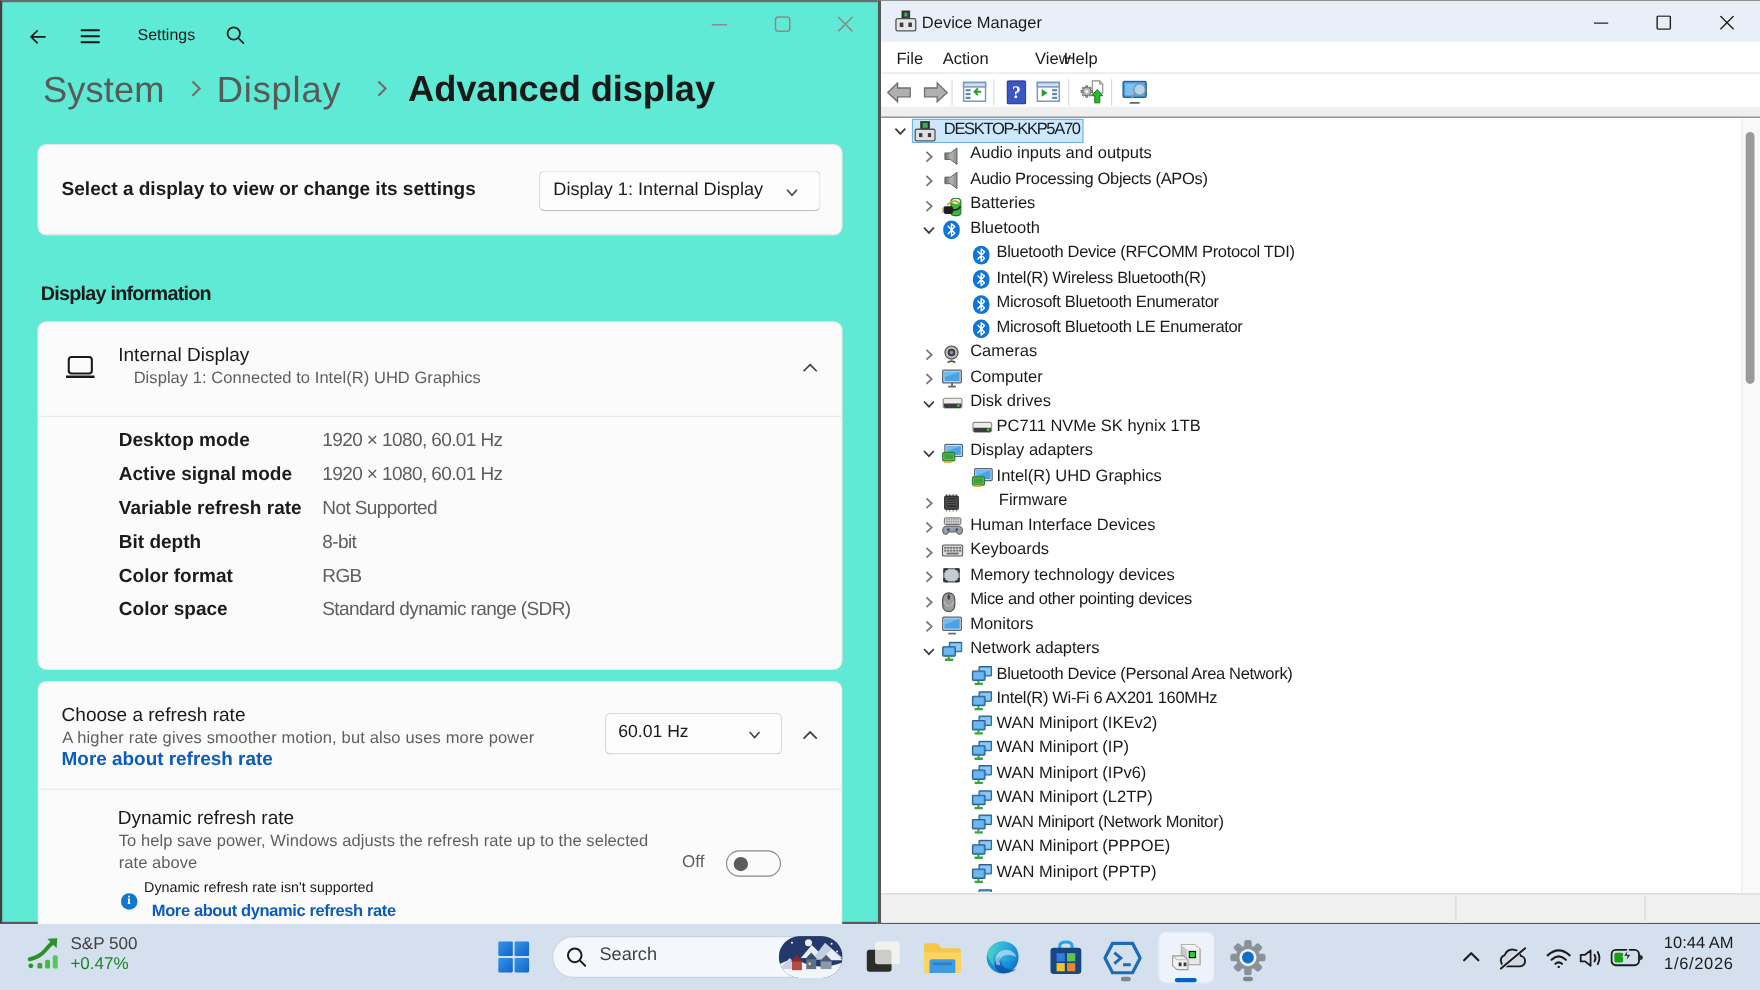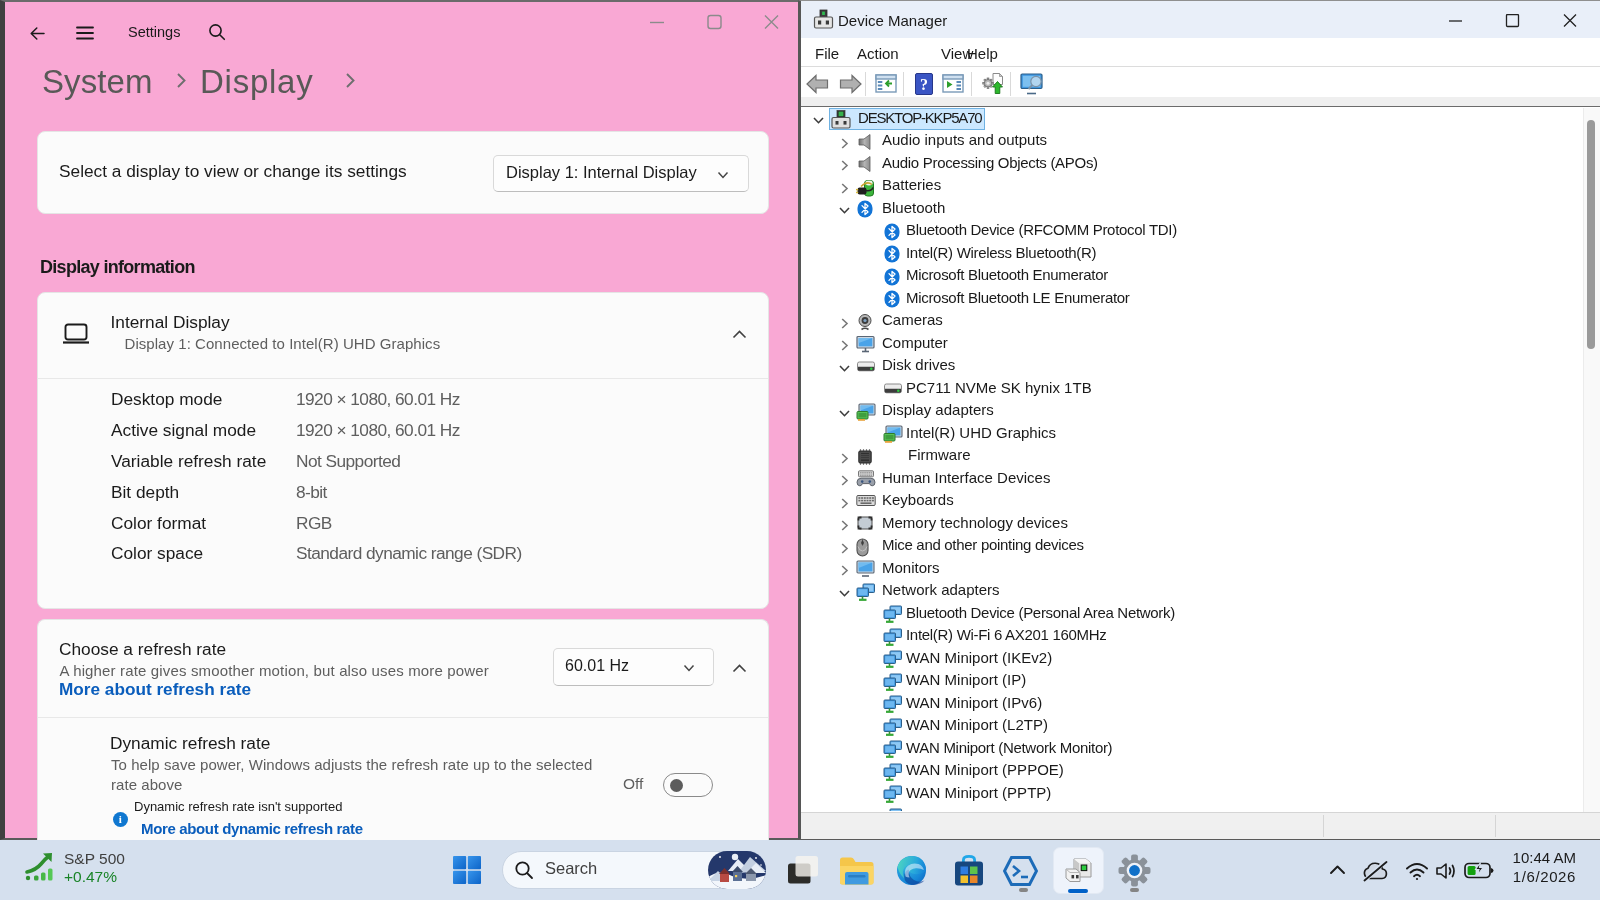--- a/index.html
+++ b/index.html
@@ -1,24 +1,24 @@
 <!DOCTYPE html>
 <html><head>
 <meta charset="utf-8">
 <style>
   * { margin:0; padding:0; box-sizing:border-box; }
   html,body { width:1600px; height:900px; overflow:hidden; font-family:"Liberation Sans", sans-serif; }
   .abs { position:absolute; }
   body { position:relative; background:#d5e0ee; }
 
   
-  #settings { left:0; top:0; width:798px; height:840px; background:#f9a8d4;
-    border-top:2px solid #6b6b6b; border-left:5px solid #404040; border-bottom:2px solid #5a5a5a; }
+  #settings { left:0; top:0; width:798px; height:840px; background:#5eead4;
+    border-top:2px solid #6b6b6b; border-left:2px solid #404040; border-bottom:2px solid #5a5a5a; }
   .card { background:#fbfbfb; border:1px solid #e5e5e5; border-radius:8px; }
-  .lbl { color:#1b1b1b; font-size:17.3px; line-height:22px; white-space:nowrap; }
+  .lbl { color:#1b1b1b; font-size:17.3px; line-height:22px; white-space:nowrap;font-weight:bold; }
   .sub { color:#5e5e5e; font-size:15px; letter-spacing:0.05px; line-height:20px; }
   .val { color:#5e5e5e; font-size:17.3px; letter-spacing:-0.55px; line-height:22px; white-space:nowrap; }
   .link { color:#0a5dbc; font-size:17.3px; line-height:22px; white-space:nowrap; }
   .dd { background:#fdfdfd; border:1px solid #d9d9d9; border-bottom-color:#bdbdbd; border-radius:5px; }
 
   
   #dm { left:798px; top:0; width:802px; height:840px; background:#fff;
     border-left:3px solid #565656; border-bottom:2px solid #5a5a5a; border-top:1.5px solid #8f8f8f; }
   .dmtxt { font-size:15px; color:#1a1a1a; white-space:nowrap; }
 
@@ -49,20 +49,21 @@
   </svg>
 
   <div class="abs" style="left:37px;top:61px;font-size:33px;letter-spacing:0.1px;color:#595957;white-space:nowrap;">System</div>
   <svg class="abs" style="left:168px;top:70px" width="16" height="17" viewBox="0 0 16 17" fill="none" stroke="#6e6e6e" stroke-width="1.9">
       <path d="M5 2 L11.5 8.5 L5 15"></path>
     </svg>
   <div class="abs" style="left:195px;top:61px;font-size:33px;letter-spacing:0.75px;color:#595957;white-space:nowrap;">Display</div>
   <svg class="abs" style="left:337px;top:70px" width="16" height="17" viewBox="0 0 16 17" fill="none" stroke="#6e6e6e" stroke-width="1.9">
       <path d="M5 2 L11.5 8.5 L5 15"></path>
     </svg>
+  <div class="abs" style="left:369px;top:60px;font-size:33px;font-weight:bold;color:#191919;white-space:nowrap;letter-spacing:-0.1px;">Advanced display</div>
 
   <div class="abs card" style="left:32px;top:129px;width:732px;height:83px;"></div>
   <div class="abs lbl" style="left:54px;top:158px;">Select a display to view or change its settings</div>
   <div class="abs dd" style="left:488px;top:153px;width:256px;height:37px;"></div>
   <div class="abs" style="left:501px;top:161px;font-size:16.5px;color:#1b1b1b;white-space:nowrap;">Display 1: Internal Display</div>
   <svg class="abs" style="left:712px;top:167px" width="12" height="12" viewBox="0 0 12 12" fill="none" stroke="#454545" stroke-width="1.5">
       <path d="M1.5 3.5 L6 8.5 L10.5 3.5"></path>
     </svg>
 
   <div class="abs" style="left:35px;top:255px;font-size:18px;font-weight:bold;letter-spacing:-0.7px;color:#1b1b1b;">Display information</div>

